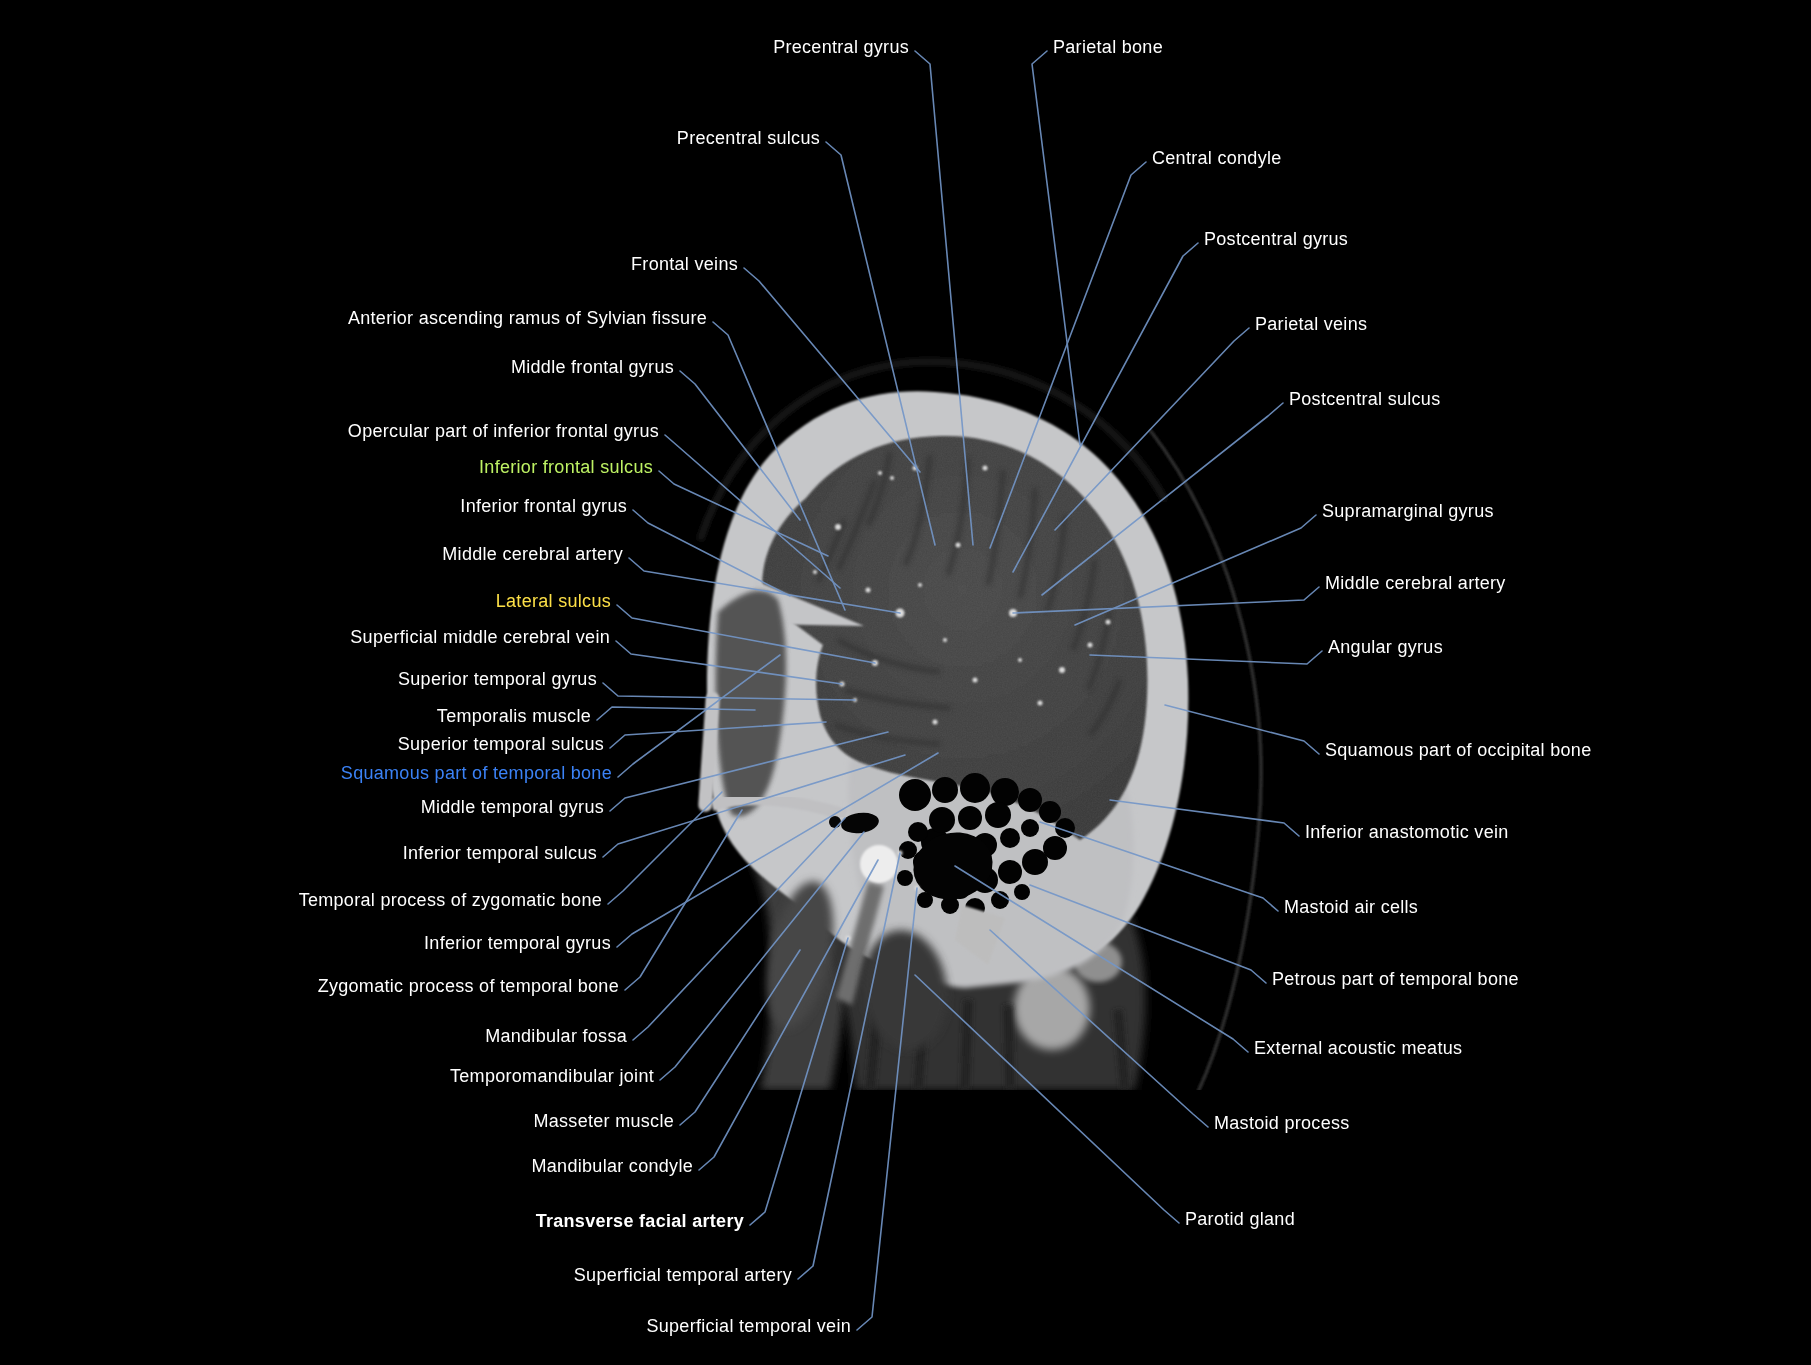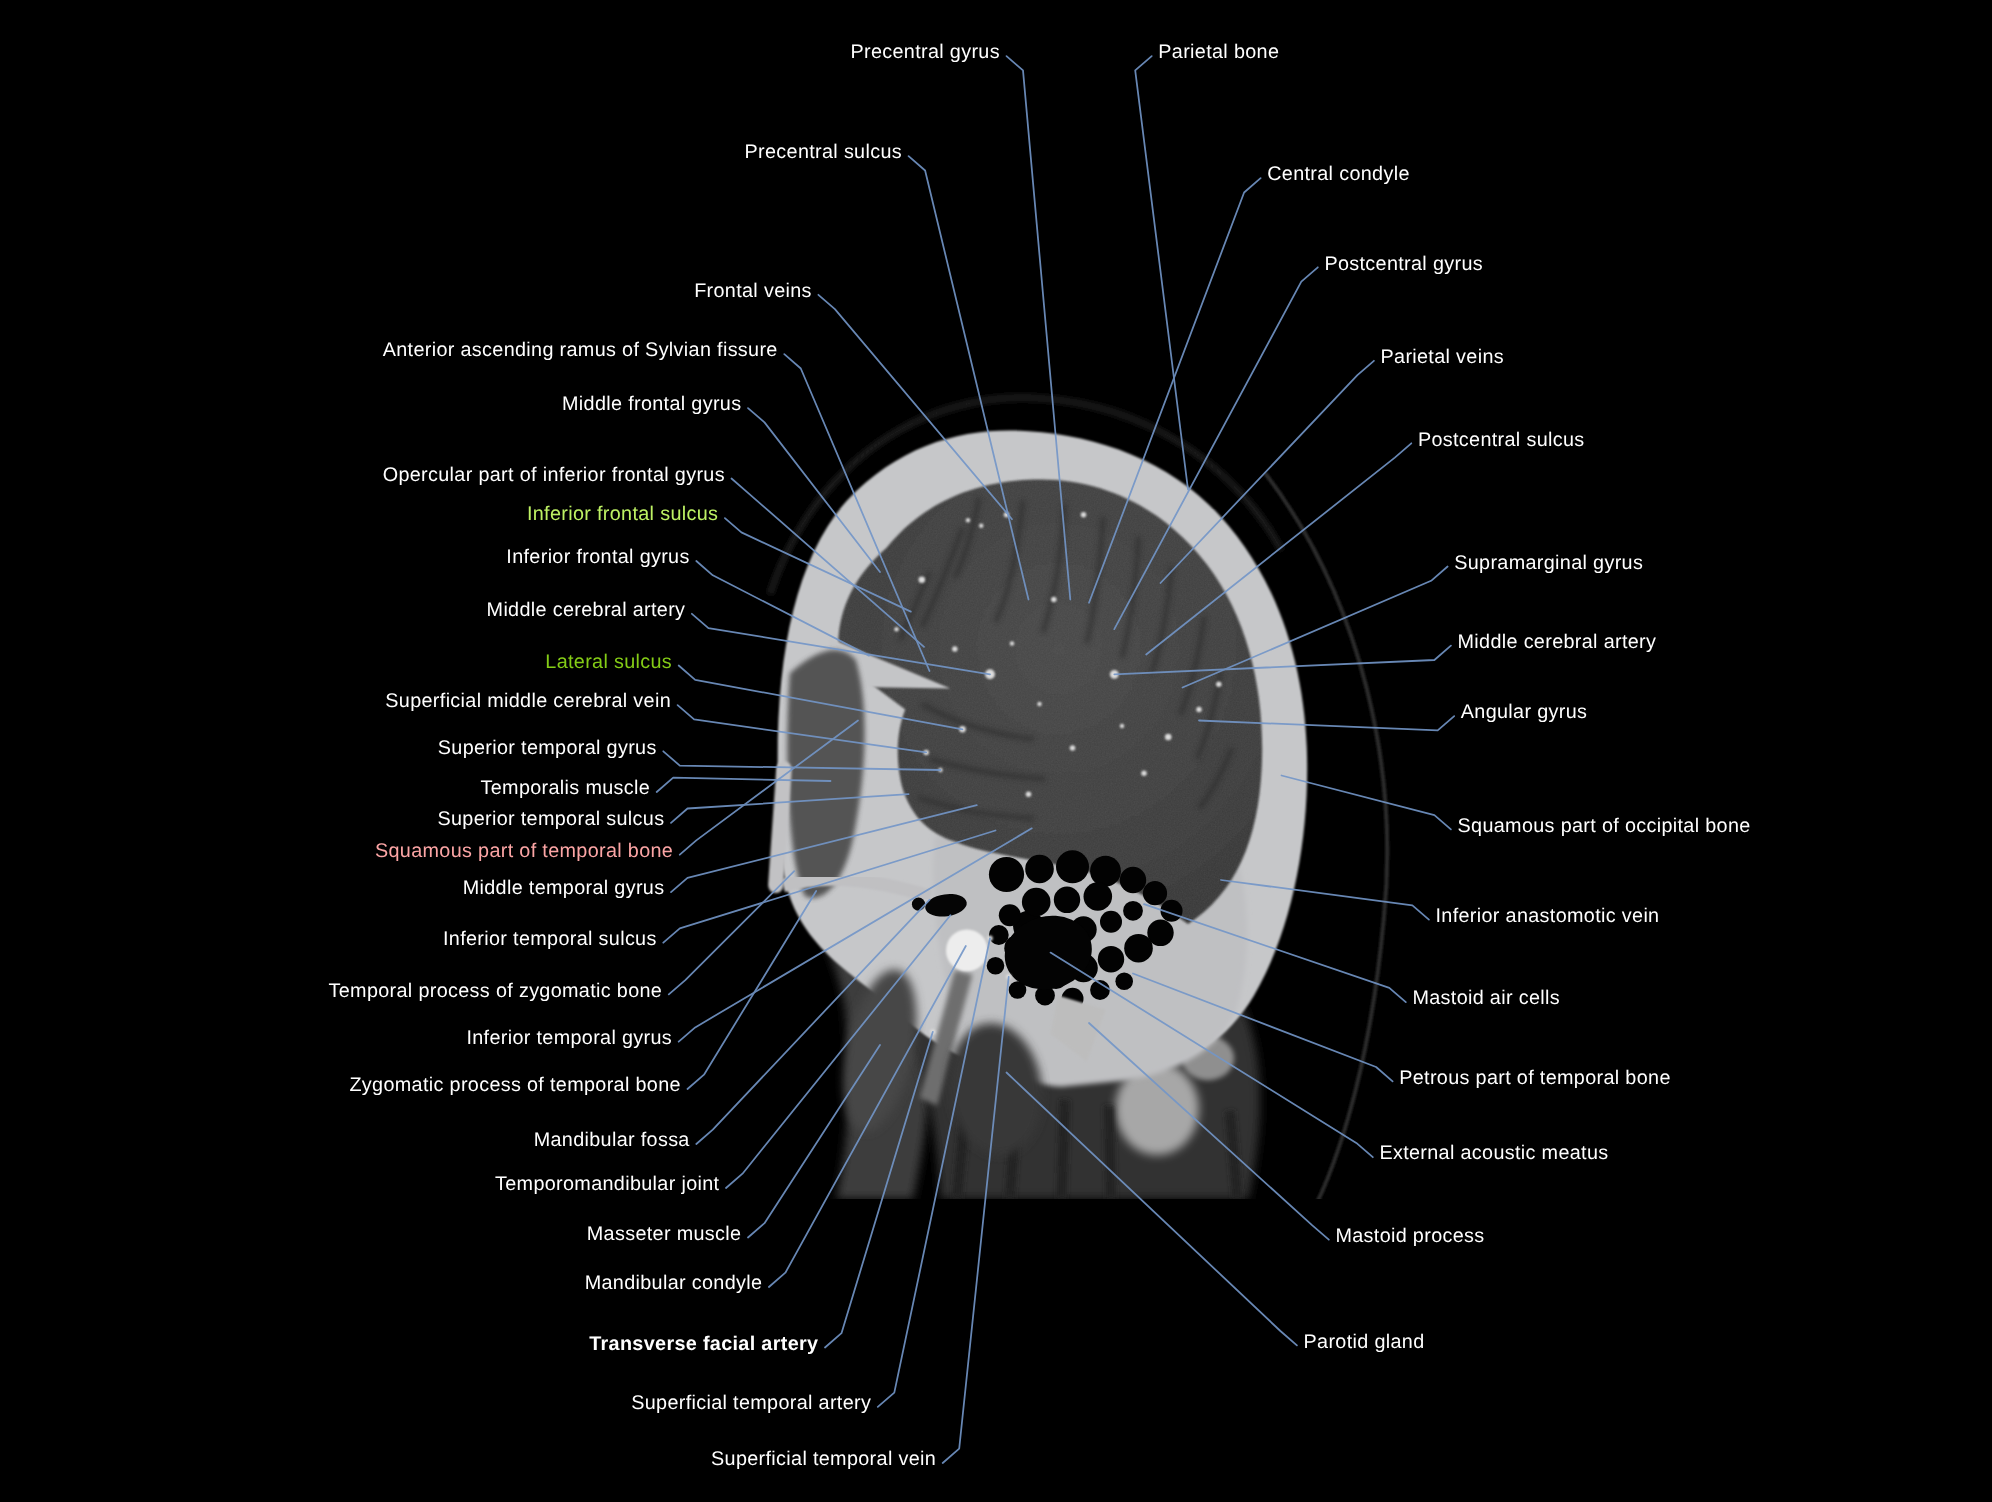--- a/index.html
+++ b/index.html
@@ -246,26 +246,26 @@
   <div id="labels">
       <div class="label" style="top: 47px; color: rgb(255, 255, 255); right: 902px; text-align: right;">Precentral gyrus</div>
       <div class="label" style="top: 138px; color: rgb(255, 255, 255); right: 991px; text-align: right;">Precentral sulcus</div>
       <div class="label" style="top: 264px; color: rgb(255, 255, 255); right: 1073px; text-align: right;">Frontal veins</div>
       <div class="label" style="top: 318px; color: rgb(255, 255, 255); right: 1104px; text-align: right;">Anterior ascending ramus of Sylvian fissure</div>
       <div class="label" style="top: 367px; color: rgb(255, 255, 255); right: 1137px; text-align: right;">Middle frontal gyrus</div>
       <div class="label" style="top: 431px; color: rgb(255, 255, 255); right: 1152px; text-align: right;">Opercular part of inferior frontal gyrus</div>
       <div class="label" style="top: 467px; color: #bef264; right: 1158px; text-align: right;">Inferior frontal sulcus</div>
       <div class="label" style="top: 506px; color: rgb(255, 255, 255); right: 1184px; text-align: right;">Inferior frontal gyrus</div>
       <div class="label" style="top: 554px; color: rgb(255, 255, 255); right: 1188px; text-align: right;">Middle cerebral artery</div>
-      <div class="label" style="top: 601px; color: #84cc16; right: 1200px; text-align: right;">Lateral sulcus</div>
+      <div class="label" style="top: 601px; color: #fde047; right: 1200px; text-align: right;">Lateral sulcus</div>
       <div class="label" style="top: 637px; color: rgb(255, 255, 255); right: 1201px; text-align: right;">Superficial middle cerebral vein</div>
       <div class="label" style="top: 679px; color: rgb(255, 255, 255); right: 1214px; text-align: right;">Superior temporal gyrus</div>
       <div class="label" style="top: 716px; color: rgb(255, 255, 255); right: 1220px; text-align: right;">Temporalis muscle</div>
       <div class="label" style="top: 744px; color: rgb(255, 255, 255); right: 1207px; text-align: right;">Superior temporal sulcus</div>
-      <div class="label" style="top: 773px; color: #fca5a5; right: 1199px;  margin-left: 32px;">Squamous part of temporal bone</div>
+      <div class="label" style="top: 773px; color: #3b82f6; right: 1199px;  margin-left: 32px;">Squamous part of temporal bone</div>
       <div class="label" style="top: 807px; color: rgb(255, 255, 255); right: 1207px; text-align: right;">Middle temporal gyrus</div>
       <div class="label" style="top: 853px; color: rgb(255, 255, 255); right: 1214px; text-align: right;">Inferior temporal sulcus</div>
       <div class="label" style="top: 900px; color: rgb(255, 255, 255); right: 1209px; text-align: right;">Temporal process of zygomatic bone</div>
       <div class="label" style="top: 943px; color: rgb(255, 255, 255); right: 1200px; text-align: right;">Inferior temporal gyrus</div>
       <div class="label" style="top: 986px; color: rgb(255, 255, 255); right: 1192px; text-align: left;">Zygomatic process of temporal bone</div>
       <div class="label" style="top: 1036px; color: rgb(255, 255, 255); right: 1184px; text-align: right;">Mandibular fossa</div>
       <div class="label" style="top: 1076px; color: rgb(255, 255, 255); right: 1157px; text-align: right;">Temporomandibular joint</div>
       <div class="label" style="top: 1121px; color: rgb(255, 255, 255); right: 1137px; text-align: right;">Masseter muscle</div>
       <div class="label" style="top: 1166px; color: rgb(255, 255, 255); right: 1118px; text-align: right;">Mandibular condyle</div>
       <div class="label" style="top: 1221px; color: rgb(255, 255, 255); right: 1067px; text-align: right; font-weight: bold;">Transverse facial artery</div>

